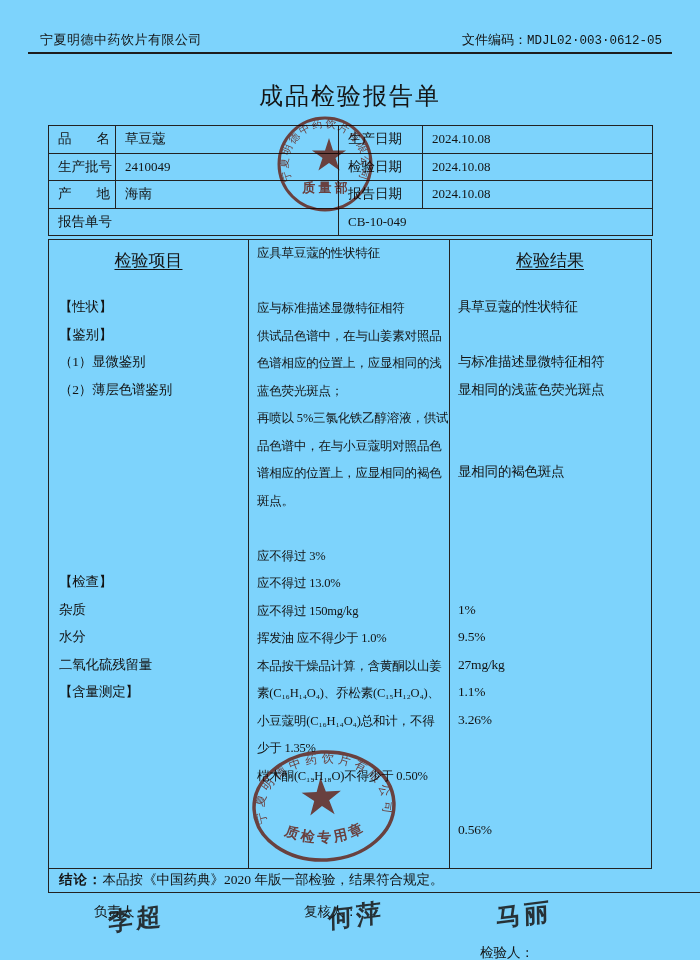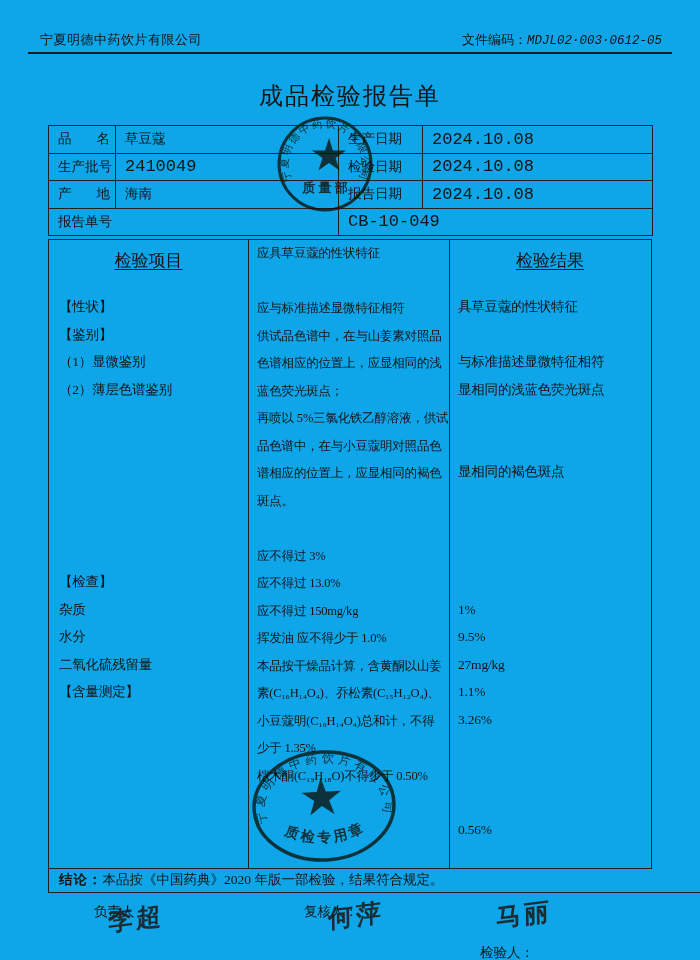--- a/index.html
+++ b/index.html
@@ -1,34 +1,34 @@
 <!DOCTYPE html>
 <html><head>
 <meta charset="utf-8">
 <style>
   html,body{margin:0;padding:0;background:#e8e8e8;}
-  .page{position:relative;width:700px;height:960px;background:#0ea5e9;margin:0 auto;
+  .page{position:relative;width:700px;height:960px;background:#7dd3fc;margin:0 auto;
         font-family:"Liberation Serif","DejaVu Serif",serif;color:#141414;overflow:hidden;}
 
   
   .hdr-company{position:absolute;left:40px;top:31px;font-size:13px;letter-spacing:.5px;}
   .hdr-code{position:absolute;right:38px;top:31px;font-size:13px;}
-  .hdr-code .code-val{font-family:"Liberation Mono","DejaVu Sans Mono",monospace;font-size:12.5px;font-style:italic;}
+  .hdr-code .code-val{font-family:"Liberation Mono","DejaVu Sans Mono",monospace;font-size:12.5px;}
   .hdr-rule{position:absolute;left:28px;right:28px;top:52px;height:2px;background:#1d1d1d;}
 
   
   .doc-title{position:absolute;left:0;top:80px;width:100%;text-align:center;
              font-size:24px;font-weight:normal;letter-spacing:2px;}
 
   
   .info-table{position:absolute;left:48px;top:125px;width:604px;border-collapse:collapse;
               table-layout:fixed;font-size:13.5px;}
   .info-table td{border:1.5px solid #222;height:26.5px;padding:0 0 0 9px;vertical-align:middle;}
   .just-label{display:inline-block;width:52px;text-align:justify;text-align-last:justify;}
-  .mono-val{font-family:Liberation Mono, monospace;font-size:17px;}
+  .mono-val{font-family:Liberation Serif, serif;font-size:13px;}
 
   
   .main-table{position:absolute;left:48px;top:239px;width:604px;height:630px;
               border:1.5px solid #222;box-sizing:border-box;display:flex;}
   .main-col{box-sizing:border-box;overflow:hidden;}
   .main-col.c1{width:199px;}
   .main-col.c2{width:201px;border-left:1.5px solid #222;}
   .main-col.c3{width:201px;border-left:1.5px solid #222;}
   .col-head{height:53px;padding-top:9px;box-sizing:border-box;text-align:center;font-size:17px;}
   .col-head span{text-decoration:underline;text-underline-offset:3px;}

